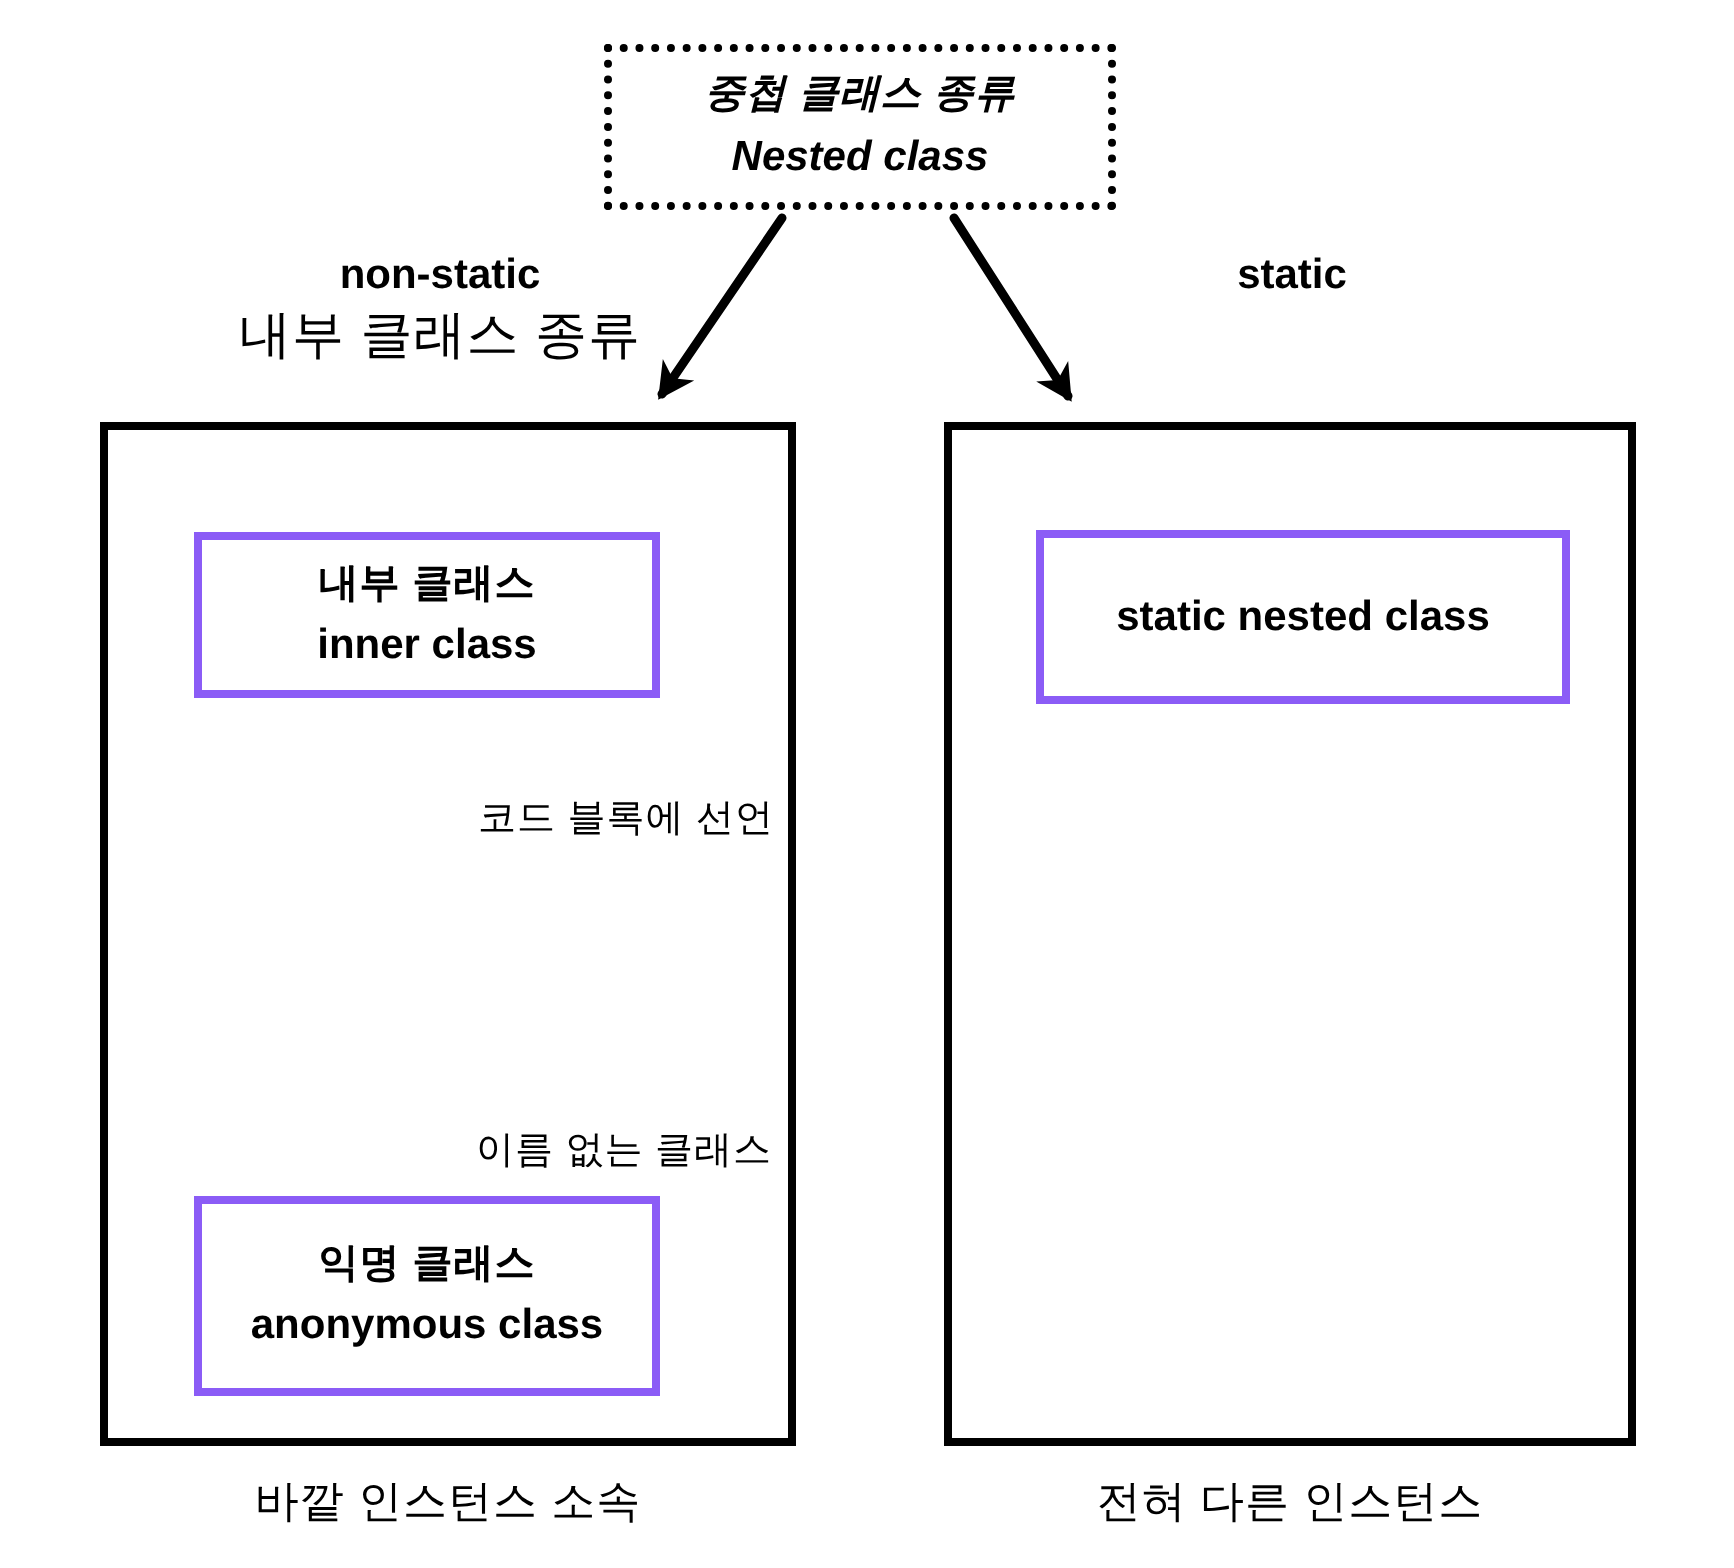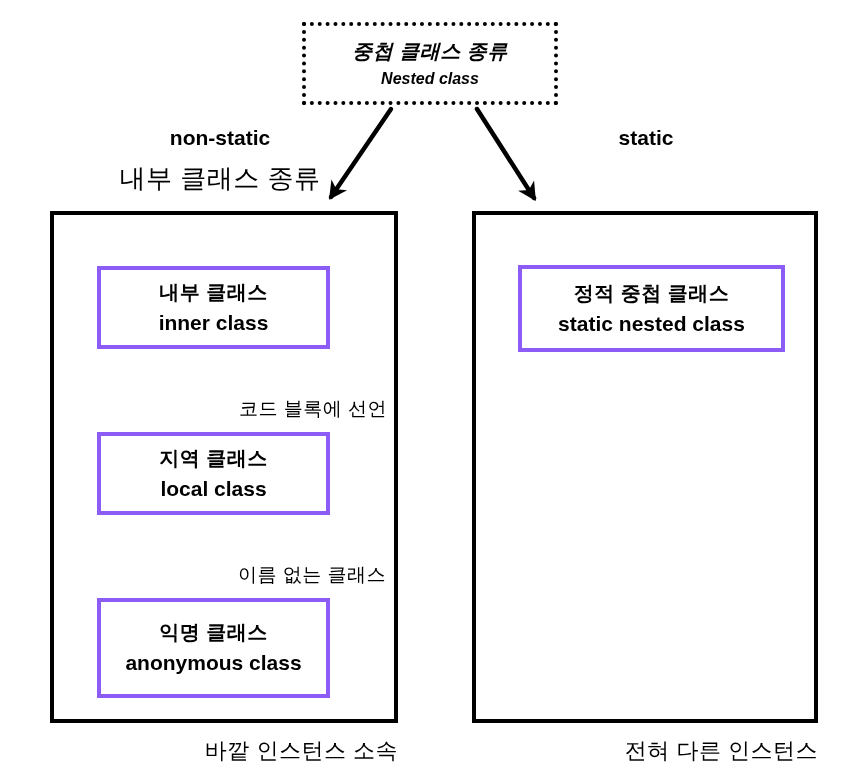--- a/index.html
+++ b/index.html
@@ -22,27 +22,27 @@
     left: 302px; top: 22px; width: 256px; height: 83px;
     border: 4px dotted #000;
     box-sizing: border-box;
     display: flex; flex-direction: column;
     align-items: center; justify-content: center;
     text-align: center;
     line-height: 1.55;
     font-style: italic;
   }
   .root-ko { font-size: 20px; font-weight: 600; letter-spacing: 0.5px; }
-  .root-en { font-size: 16px; font-weight: 700; }
+  .root-en { font-size: 21px; font-weight: 700; }
   
   .branch-left {
     left: 100px; top: 126px; width: 240px;
     text-align: center;
   }
-  .branch-left .bl1 { font-size: 21px; font-weight: 700; margin-bottom: 11px; }
+  .branch-left .bl1 { font-size: 21px; font-weight: 700; }
   .branch-left .bl2 { font-size: 26px; font-weight: 500; letter-spacing: 0.5px; }
   .branch-right {
     left: 546px; top: 126px; width: 200px;
     text-align: center;
     font-size: 21px; font-weight: 700;
   }
   
   .group-box {
     border: 4px solid #000;
     box-sizing: border-box;
@@ -70,21 +70,21 @@
   .edge-label {
     font-size: 19px; font-weight: 500;
     white-space: nowrap;
     letter-spacing: 0.5px;
   }
   .edge-label-1 { left: 239px; top: 396px; }
   .edge-label-2 { left: 238px; top: 562px; }
   
   .caption {
     font-size: 22px; font-weight: 500;
-    text-align: right;
+    text-align: center;
     letter-spacing: 0.5px;
   }
   .caption-left  { left: 50px;  top: 736px; width: 348px; }
   .caption-right { left: 472px; top: 736px; width: 346px; }
   
   #arrow-layer {
     position: absolute; left: 0; top: 0;
     width: 867px; height: 784px;
     pointer-events: none;
   }
@@ -133,33 +133,28 @@
 
   <div class="abs group-box group-right"></div>
 
   <div class="abs node node-inner">
     <div class="ko">내부 클래스</div>
     <div class="en">inner class</div>
   </div>
 
   <div class="abs edge-label edge-label-1">코드 블록에 선언</div>
 
-  <div class="abs node node-local">
-    <div class="ko">지역 클래스</div>
-    <div class="en">local class</div>
-  </div>
 
   <div class="abs edge-label edge-label-2">이름 없는 클래스</div>
 
   <div class="abs node node-anon">
     <div class="ko">익명 클래스</div>
     <div class="en">anonymous class</div>
   </div>
 
   <div class="abs node node-static">
-    <div class="ko">정적 중첩 클래스</div>
     <div class="en">static nested class</div>
   </div>
 
   <div class="abs caption caption-left">바깥 인스턴스 소속</div>
   <div class="abs caption caption-right">전혀 다른 인스턴스</div>
 
 </div>
 
 </body></html>

